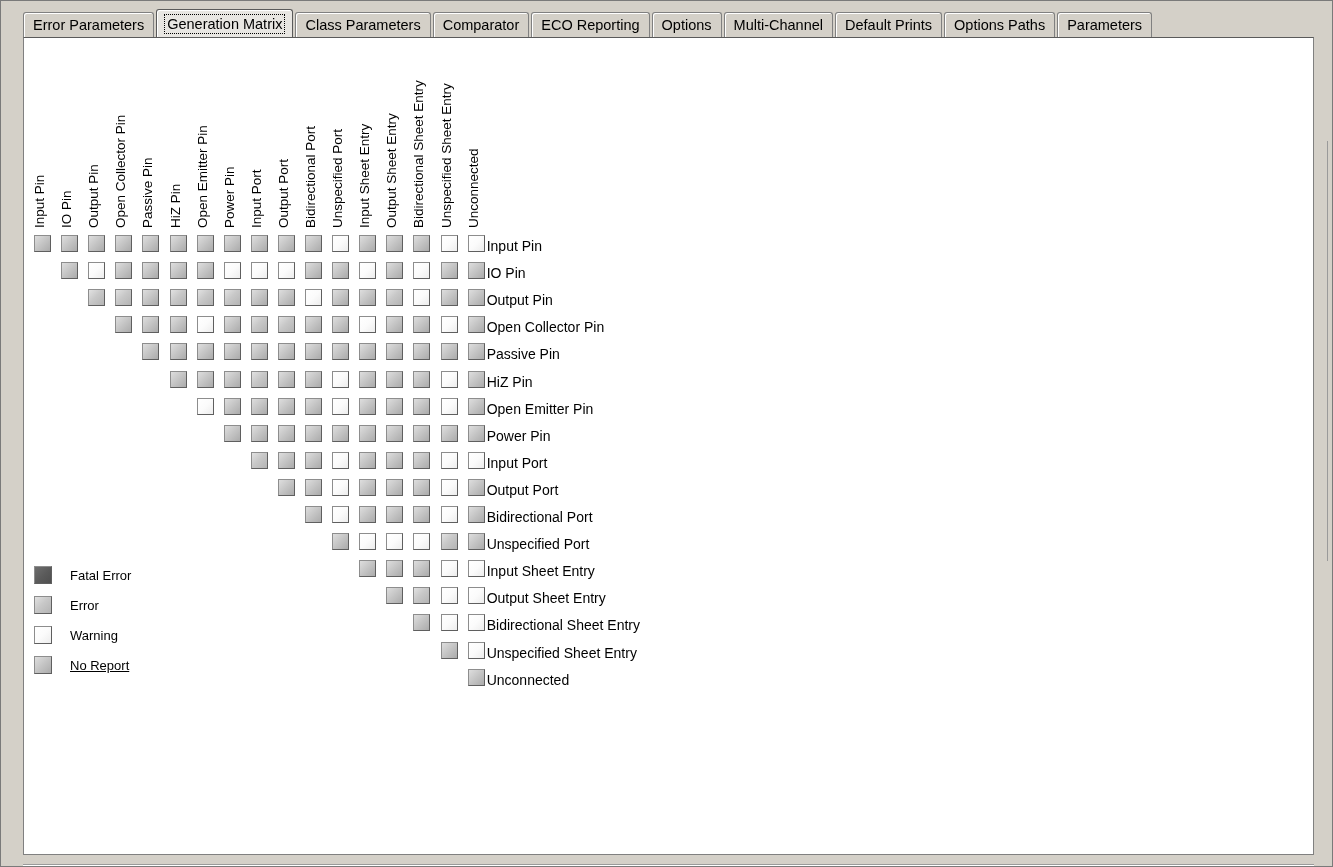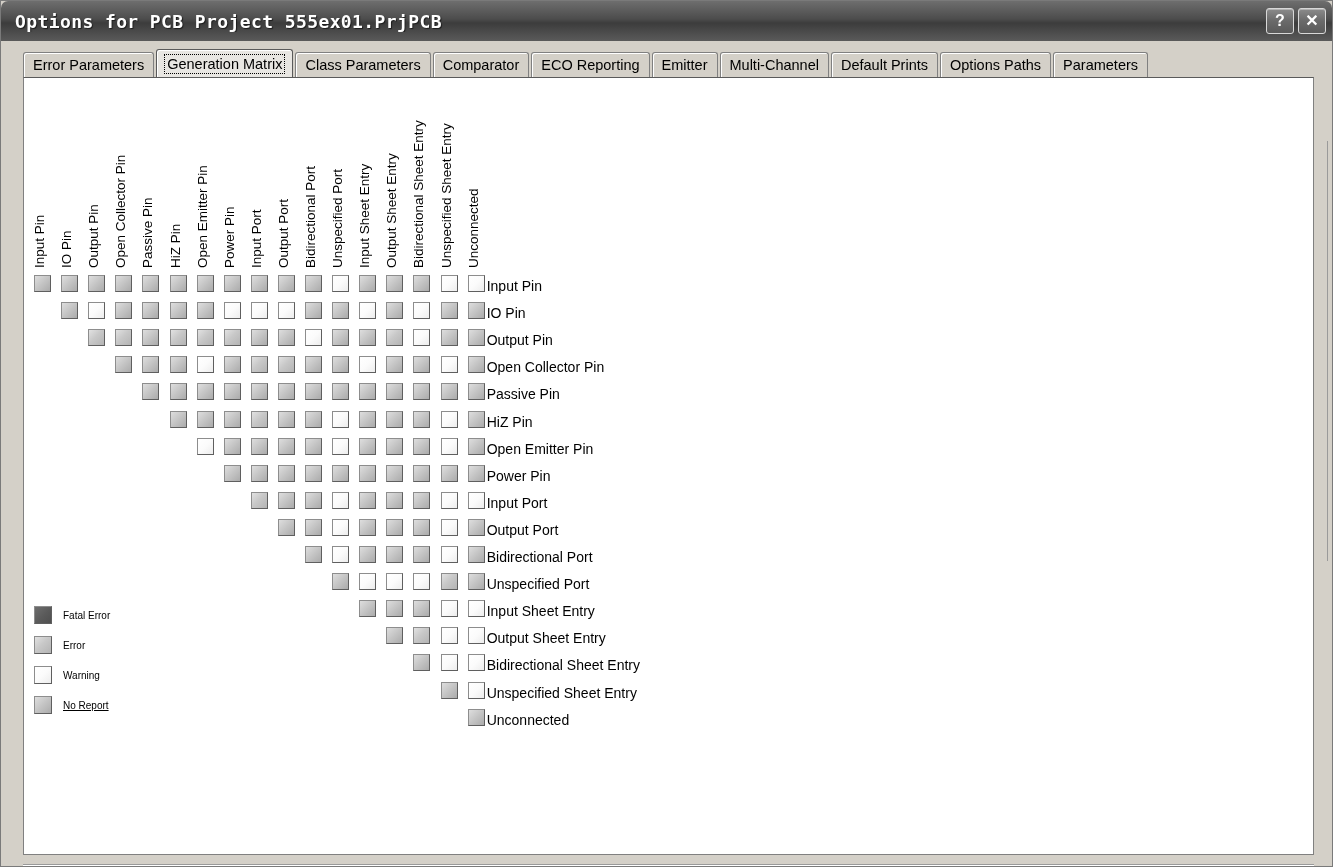--- a/index.html
+++ b/index.html
@@ -132,21 +132,21 @@
     white-space:nowrap;line-height:1;
   }
   
   .legrow{position:absolute;display:flex;align-items:center;}
   .legsw{
     width:18px;height:18px;box-sizing:border-box;
     border:1px solid #8d8d8d;
     border-right-color:#5f5f5f;border-bottom-color:#5f5f5f;
     margin-right:11px;
   }
-  .leglbl{font-size:10px;color:#000;white-space:nowrap;}
+  .leglbl{font-size:13px;color:#000;white-space:nowrap;margin-left:7px;}
   
   #sepline{
     flex:0 0 auto;height:1px;margin:9px 18px 0 22px;
     background:#9a9a9a;border-bottom:1px solid #ffffff;
   }
   #btnbar{
     flex:0 0 58px;height:58px;
     position:relative;
   }
   .winbtn{
@@ -168,46 +168,41 @@
   #edgestub{
     position:absolute;right:0;top:140px;width:4px;height:420px;
     background:#d4d0c8;border-left:1px solid #9a9a9a;
   }
 </style>
 </head>
 <body>
 
 <div id="window">
 
-  <div id="titlebar">
-    <div id="titletext">Options for PCB Project 555ex01.PrjPCB</div>
-    <div class="titlebtn">?</div>
-    <div class="titlebtn">✕</div>
-  </div>
 
   <div id="clientarea">
 
     <div id="tabstrip">
         <div class="tab">
           <span class="tablabel">Error Parameters</span>
         </div>
         <div class="tab active">
           <span class="tablabel">Generation Matrix</span>
         </div>
         <div class="tab">
           <span class="tablabel">Class Parameters</span>
         </div>
         <div class="tab">
           <span class="tablabel">Comparator</span>
         </div>
         <div class="tab">
           <span class="tablabel">ECO Reporting</span>
         </div>
         <div class="tab">
-          <span class="tablabel">Emitter</span>
+          <span class="tablabel">Options</span>
         </div>
         <div class="tab">
           <span class="tablabel">Multi-Channel</span>
         </div>
         <div class="tab">
           <span class="tablabel">Default Prints</span>
         </div>
         <div class="tab">
           <span class="tablabel">Options Paths</span>
         </div>

